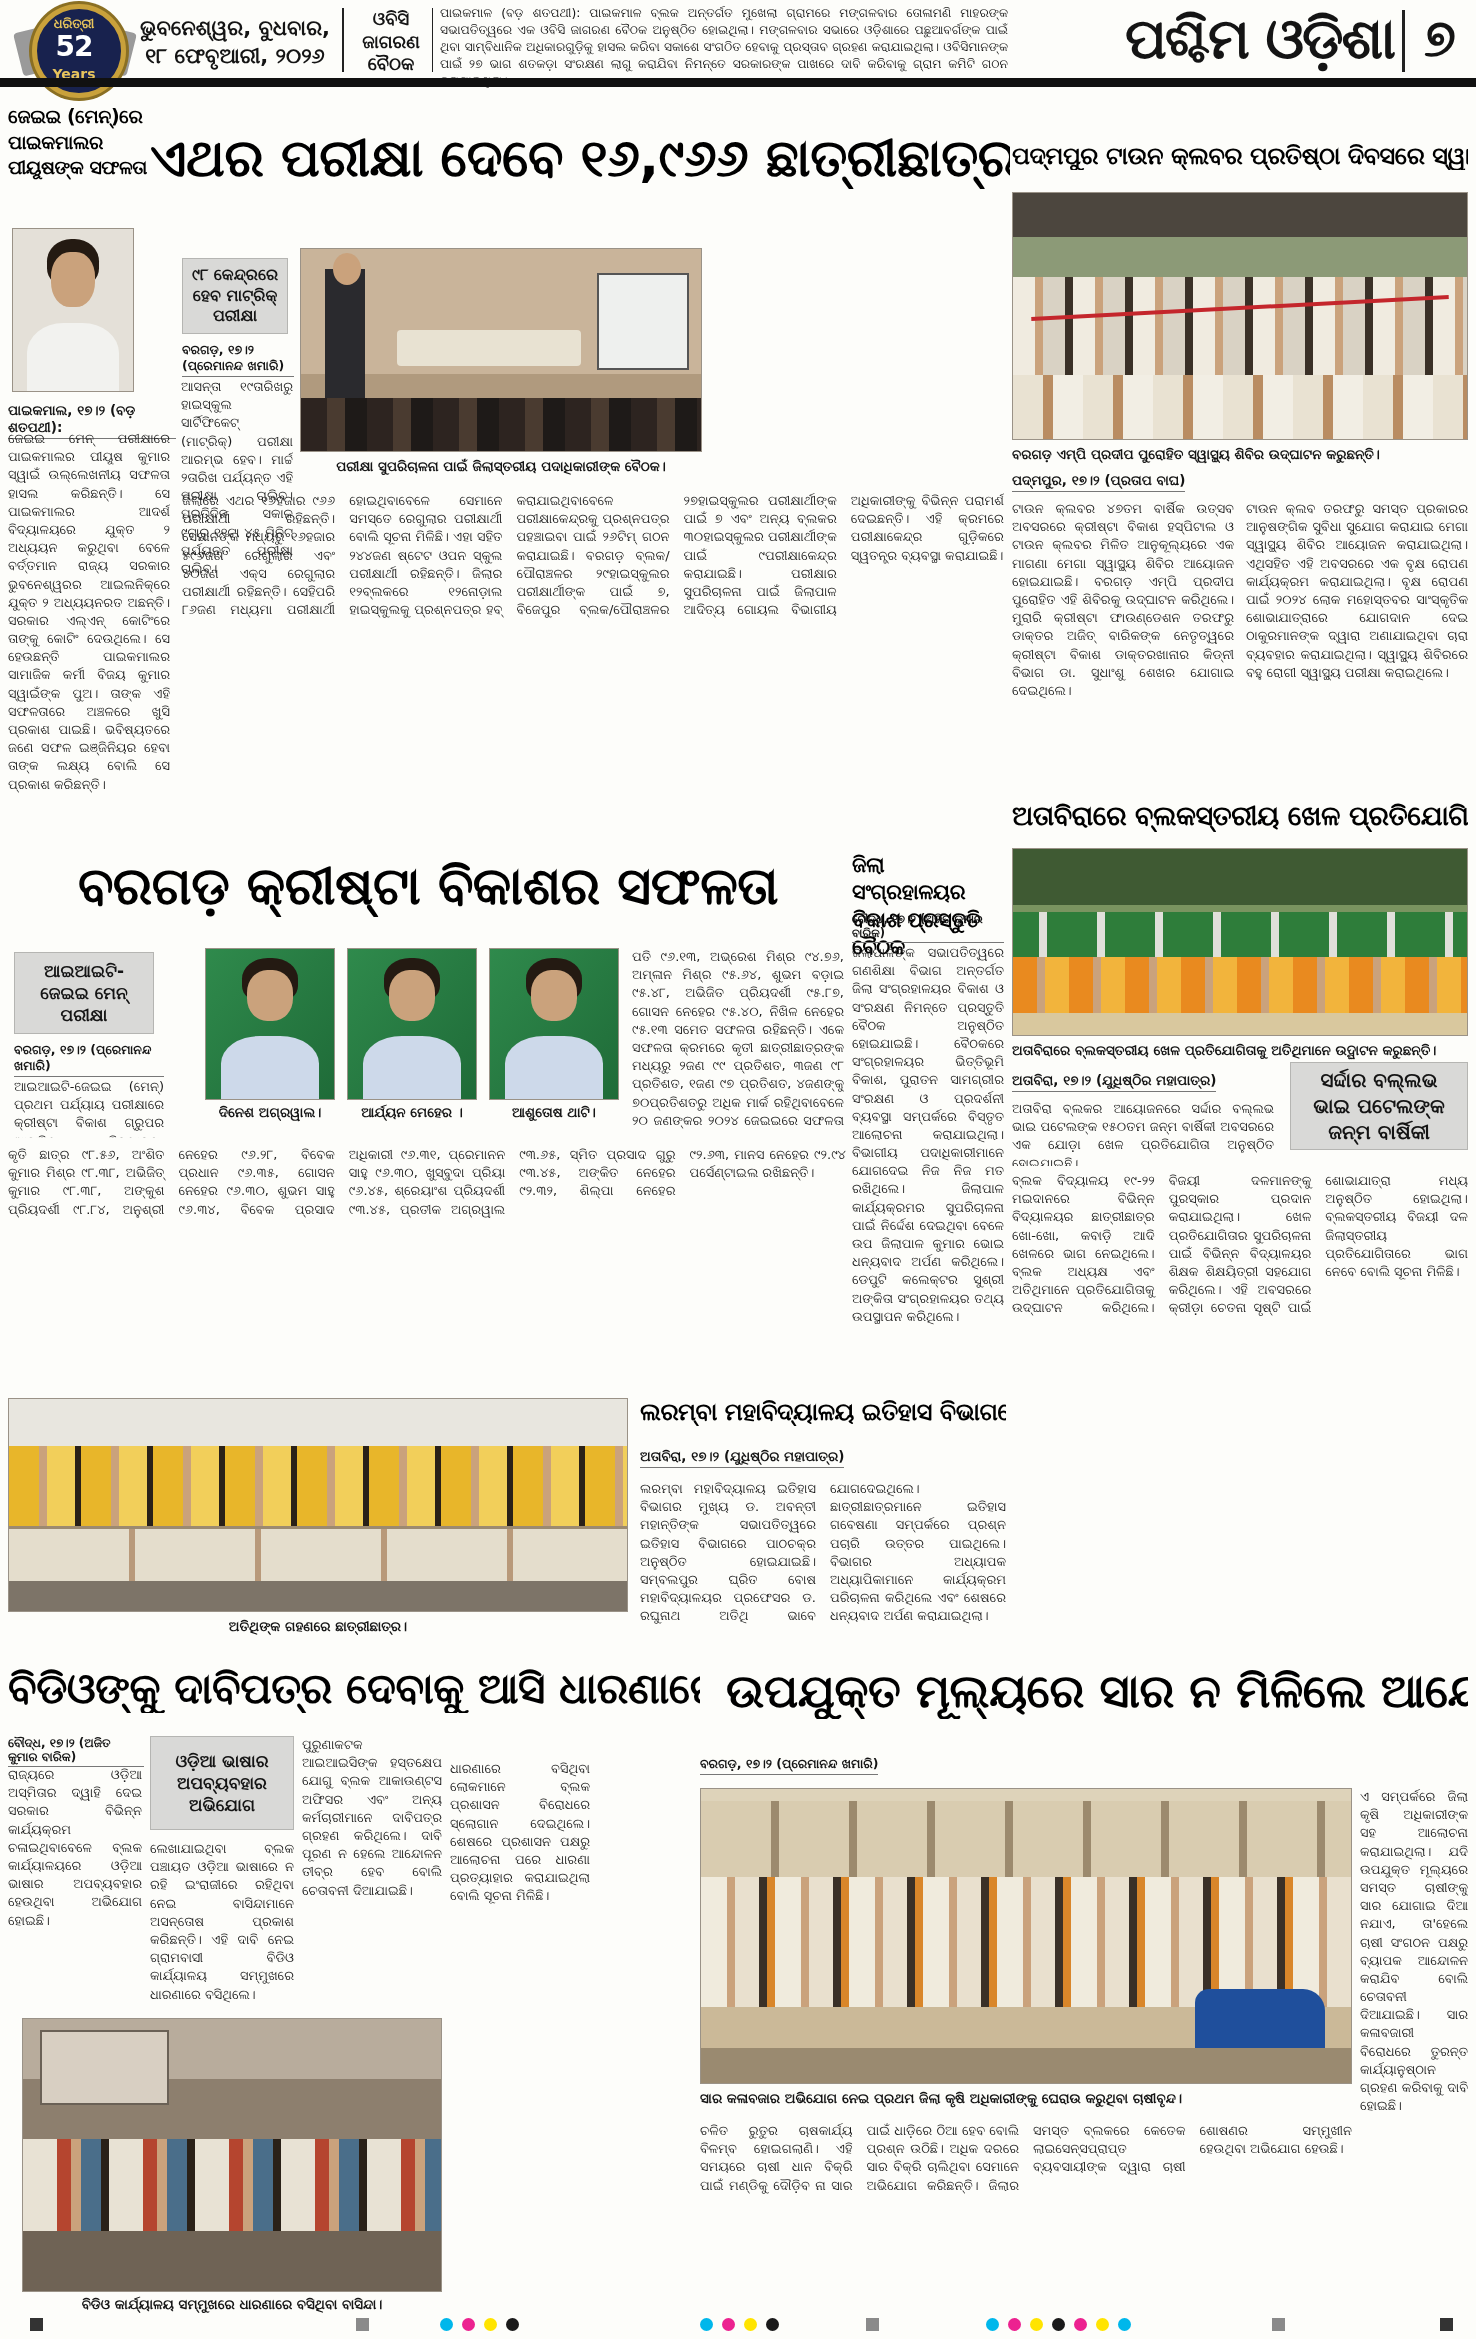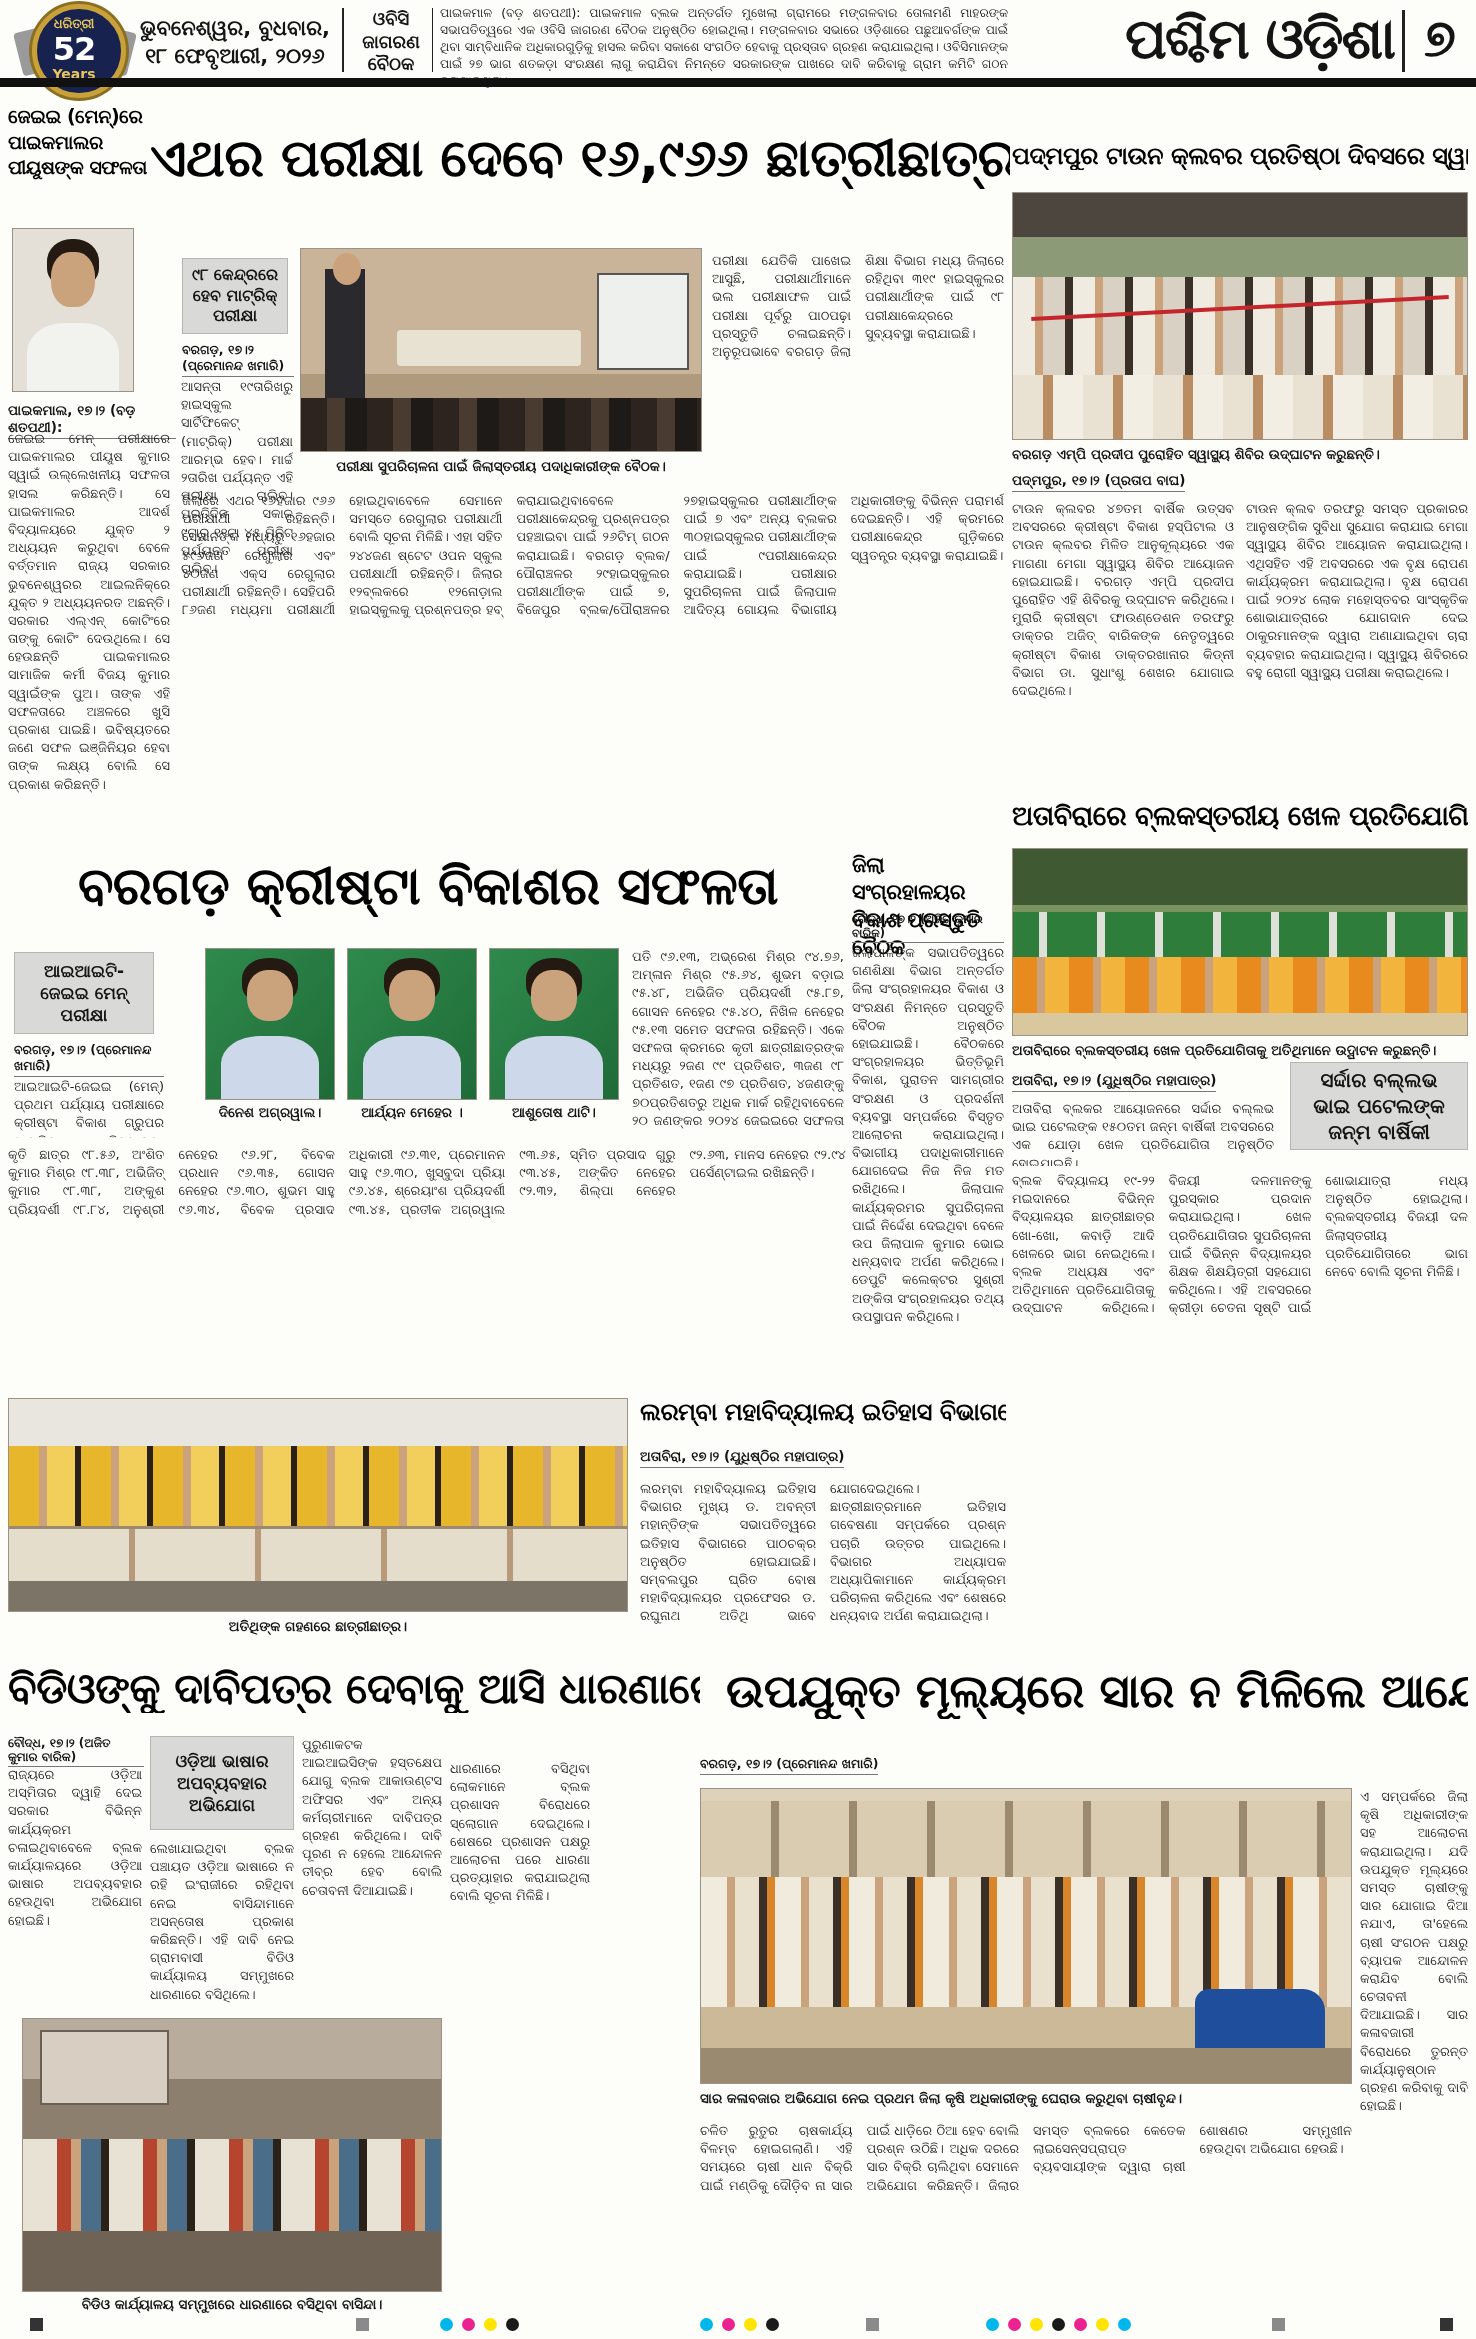--- a/index.html
+++ b/index.html
@@ -8,21 +8,21 @@
   .abs{position:absolute;}
   
   #mast-rule{left:0;top:78px;width:1476px;height:9px;background:#111;}
   #logo{left:26px;top:4px;width:96px;height:96px;}
   #logo .ring{position:absolute;left:6px;top:0;width:84px;height:84px;border-radius:50%;
       background:#18224e;border:5px solid #c9a13b;box-shadow:0 0 0 3px #8a6f23;}
   #logo .wing{position:absolute;top:26px;width:26px;height:44px;background:#9a9a9a;border-radius:4px;}
   #logo .wing.l{left:-8px;transform:rotate(-14deg);}
   #logo .wing.r{right:-10px;transform:rotate(14deg);}
   #logo .t1{position:absolute;left:0;top:12px;width:96px;text-align:center;color:#e7c45c;font-size:13px;font-weight:700;}
-  #logo .t2{position:absolute;left:0;top:26px;width:96px;text-align:center;color:#fff;font-size:32px;font-weight:800;letter-spacing:-1px;}
+  #logo .t2{position:absolute;left:0;top:26px;width:96px;text-align:center;color:#fff;font-size:28px;font-weight:800;letter-spacing:-1px;}
   #logo .t3{position:absolute;left:0;top:62px;width:96px;text-align:center;color:#e7c45c;font-size:14px;font-weight:700;}
   .mast-date{left:132px;top:14px;width:206px;font-size:21px;font-weight:800;text-align:center;line-height:1.35;}
   .vline{background:#222;width:2px;}
   .brief-label{left:352px;top:8px;width:78px;font-size:18px;font-weight:800;line-height:1.25;text-align:center;}
   .brief-text{left:440px;top:5px;width:568px;font-size:12.3px;line-height:1.38;text-align:justify;font-weight:500;}
   .section-title{left:1008px;top:6px;width:386px;font-size:56px;font-weight:800;text-align:right;letter-spacing:-2px;}
   .pageno{left:1412px;top:8px;width:56px;font-size:52px;font-weight:800;text-align:center;}
   
   .headline{font-weight:800;color:#000;letter-spacing:-0.5px;}
   .dateline{font-size:13.5px;font-weight:700;}
@@ -87,21 +87,20 @@
 
   <div class="abs photo" style="left:300px;top:248px;width:402px;height:204px;background:linear-gradient(#c9b49a 0 62%,#b09a7e 62% 100%);">
     <div class="ph-el" style="left:6%;top:10%;width:10%;height:70%;background:#2a2a2e;"></div>
     <div class="ph-el" style="left:8%;top:2%;width:7%;height:16%;background:#caa27c;border-radius:50%;"></div>
     <div class="ph-el" style="left:74%;top:12%;width:22%;height:46%;background:#eef0ee;border:2px solid #555;"></div>
     <div class="ph-el" style="left:24%;top:40%;width:46%;height:18%;background:#e8e2d2;border-radius:4px;"></div>
     <div class="ph-el" style="left:0;bottom:0;width:100%;height:26%;background:repeating-linear-gradient(90deg,#2d2420 0 26px,#4a3b30 26px 44px,#1e1a18 44px 66px);"></div>
   </div>
   <div class="abs caption" style="left:300px;top:458px;width:402px;">ପରୀକ୍ଷା ସୁପରିଚାଳନା ପାଇଁ ଜିଲାସ୍ତରୀୟ ପଦାଧିକାରୀଙ୍କ ବୈଠକ।</div>
 
-  <div class="abs body-txt" style="left:712px;top:252px;width:292px;height:226px;column-count:2;column-gap:14px;">ପରୀକ୍ଷା ଯେତିକି ପାଖେଇ ଆସୁଛି, ପରୀକ୍ଷାର୍ଥୀମାନେ ଭଲ ପରୀକ୍ଷାଫଳ ପାଇଁ ପରୀକ୍ଷା ପୂର୍ବରୁ ପାଠପଢ଼ା ପ୍ରସ୍ତୁତି ଚଳାଇଛନ୍ତି। ଅନୁରୂପଭାବେ ବରଗଡ଼ ଜିଲା ଶିକ୍ଷା ବିଭାଗ ମଧ୍ୟ ଜିଲାରେ ରହିଥିବା ୩୧୯ ହାଇସ୍କୁଲର ପରୀକ୍ଷାର୍ଥୀଙ୍କ ପାଇଁ ୯୮ ପରୀକ୍ଷାକେନ୍ଦ୍ରରେ ସୁବ୍ୟବସ୍ଥା କରାଯାଇଛି।</div>
   <div class="abs body-txt cols5" style="left:182px;top:492px;width:822px;height:348px;">ଜିଲାରେ ଏଥର ୧୬ହଜାର ୯୬୬ ପରୀକ୍ଷାର୍ଥୀ ରହିଛନ୍ତି। ସେମାନଙ୍କ ମଧ୍ୟରୁ ୧୬ହଜାର ୫୯୬ଜଣ ରେଗୁଲାର ଏବଂ ୪୦ଜଣ ଏକ୍ସ ରେଗୁଲାର ପରୀକ୍ଷାର୍ଥୀ ରହିଛନ୍ତି। ସେହିପରି ୮୬ଜଣ ମଧ୍ୟମା ପରୀକ୍ଷାର୍ଥୀ ହୋଇଥିବାବେଳେ ସେମାନେ ସମସ୍ତେ ରେଗୁଲାର ପରୀକ୍ଷାର୍ଥୀ ବୋଲି ସୂଚନା ମିଳିଛି। ଏହା ସହିତ ୨୪୪ଜଣ ଷ୍ଟେଟ ଓପନ ସ୍କୁଲ ପରୀକ୍ଷାର୍ଥୀ ରହିଛନ୍ତି। ଜିଲାର ୧୨ବ୍ଲକରେ ୧୨ନୋଡ଼ାଲ ହାଇସ୍କୁଲକୁ ପ୍ରଶ୍ନପତ୍ର ହବ୍ କରାଯାଇଥିବାବେଳେ ପରୀକ୍ଷାକେନ୍ଦ୍ରକୁ ପ୍ରଶ୍ନପତ୍ର ପହଞ୍ଚାଇବା ପାଇଁ ୨୬ଟିମ୍ ଗଠନ କରାଯାଇଛି। ବରଗଡ଼ ବ୍ଲକ/ପୌରାଞ୍ଚଳର ୨୯ହାଇସ୍କୁଲର ପରୀକ୍ଷାର୍ଥୀଙ୍କ ପାଇଁ ୭, ବିଜେପୁର ବ୍ଲକ/ପୌରାଞ୍ଚଳର ୨୭ହାଇସ୍କୁଲର ପରୀକ୍ଷାର୍ଥୀଙ୍କ ପାଇଁ ୭ ଏବଂ ଅନ୍ୟ ବ୍ଲକର ୩୦ହାଇସ୍କୁଲର ପରୀକ୍ଷାର୍ଥୀଙ୍କ ପାଇଁ ୯ପରୀକ୍ଷାକେନ୍ଦ୍ର କରାଯାଇଛି। ପରୀକ୍ଷାର ସୁପରିଚାଳନା ପାଇଁ ଜିଲାପାଳ ଆଦିତ୍ୟ ଗୋୟଲ ବିଭାଗୀୟ ଅଧିକାରୀଙ୍କୁ ବିଭିନ୍ନ ପରାମର୍ଶ ଦେଇଛନ୍ତି। ଏହି କ୍ରମରେ ପରୀକ୍ଷାକେନ୍ଦ୍ର ଗୁଡ଼ିକରେ ସ୍ୱତନ୍ତ୍ର ବ୍ୟବସ୍ଥା କରାଯାଇଛି।</div>
 
   <div class="abs headline" style="left:1012px;top:142px;width:456px;font-size:24px;white-space:nowrap;overflow:hidden;">ପଦ୍ମପୁର ଟାଉନ କ୍ଲବର ପ୍ରତିଷ୍ଠା ଦିବସରେ ସ୍ୱାସ୍ଥ୍ୟ ଶିବିର</div>
   <div class="abs photo" style="left:1012px;top:192px;width:456px;height:248px;background:linear-gradient(#4c463e 0 18%,#8c9a77 18% 34%,#d8c9ae 34% 100%);">
     <div class="ph-el" style="left:0;top:34%;width:100%;height:40%;background:repeating-linear-gradient(90deg,#f0ebe0 0 22px,#caa27c 22px 30px,#d9d2c4 30px 52px,#3a3027 52px 60px);"></div>
     <div class="ph-el" style="left:4%;top:46%;width:92%;height:4px;background:#c4262c;transform:rotate(-3deg);"></div>
     <div class="ph-el" style="left:0;bottom:0;width:100%;height:26%;background:repeating-linear-gradient(90deg,#e9e2d2 0 30px,#b98c62 30px 40px,#f2eee4 40px 70px);"></div>
   </div>
   <div class="abs caption" style="left:1012px;top:446px;width:456px;text-align:left;">ବରଗଡ଼ ଏମ୍‌ପି ପ୍ରଦୀପ ପୁରୋହିତ ସ୍ୱାସ୍ଥ୍ୟ ଶିବିର ଉଦ୍‌ଘାଟନ କରୁଛନ୍ତି।</div>
   <div class="abs dateline" style="left:1012px;top:472px;width:456px;"><span>ପଦ୍ମପୁର, ୧୭।୨ (ପ୍ରତାପ ବାଘ)</span></div>

